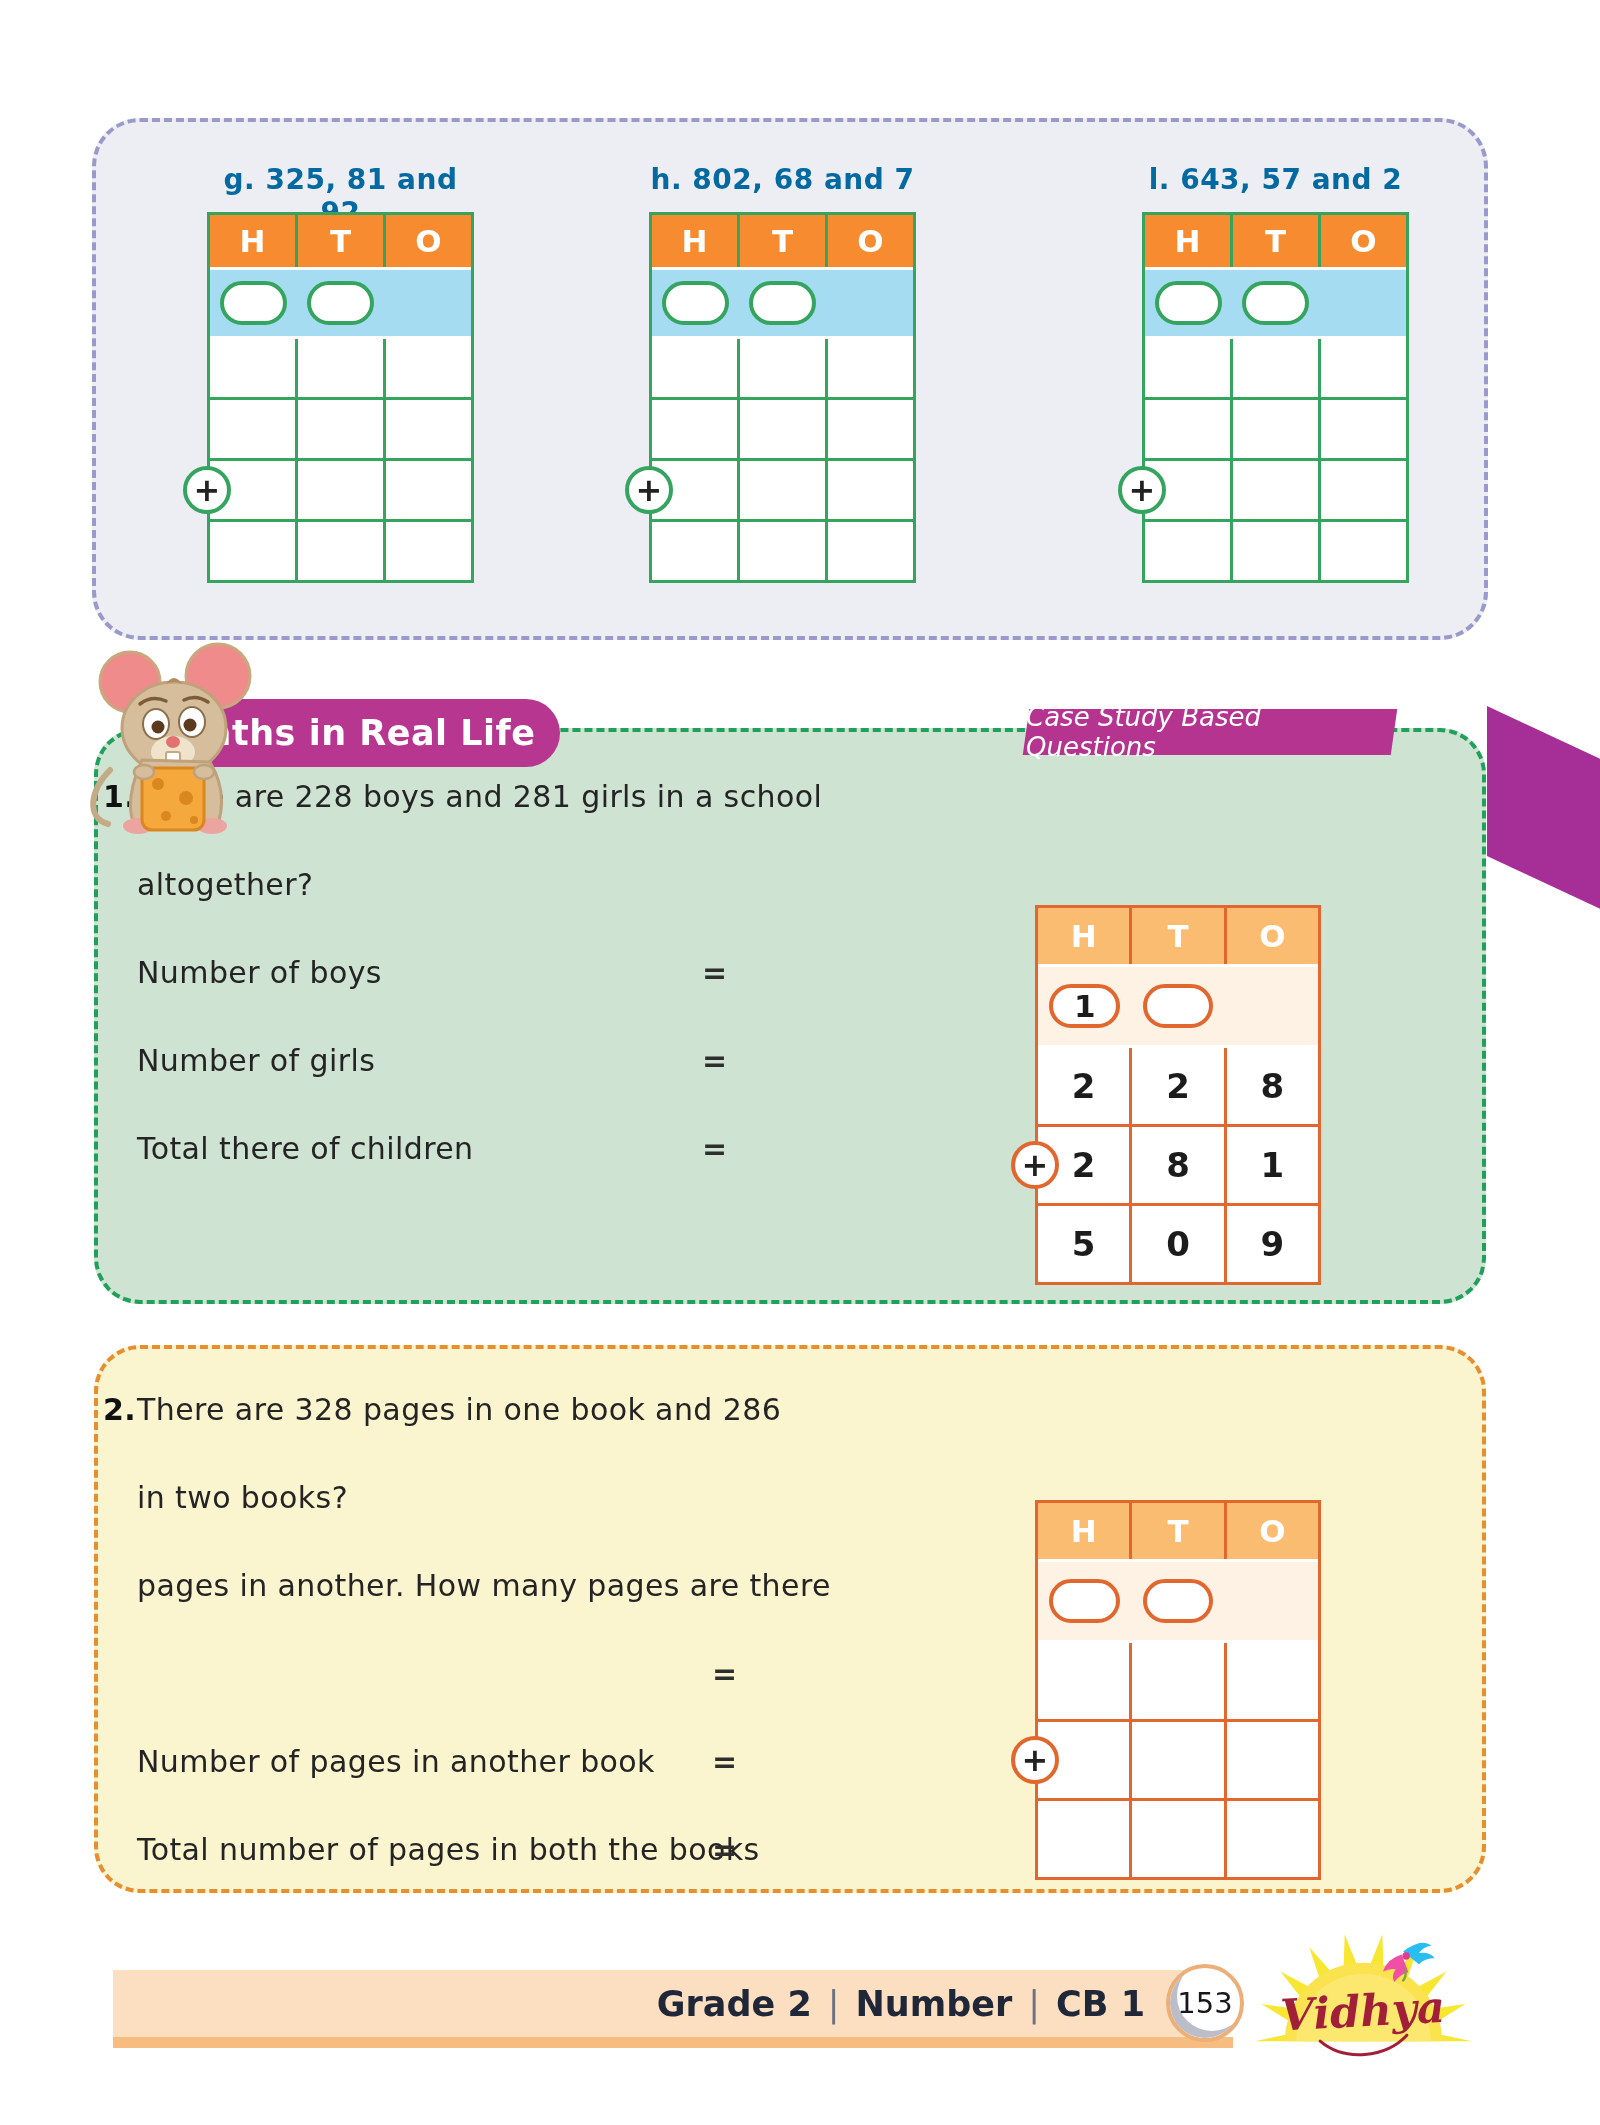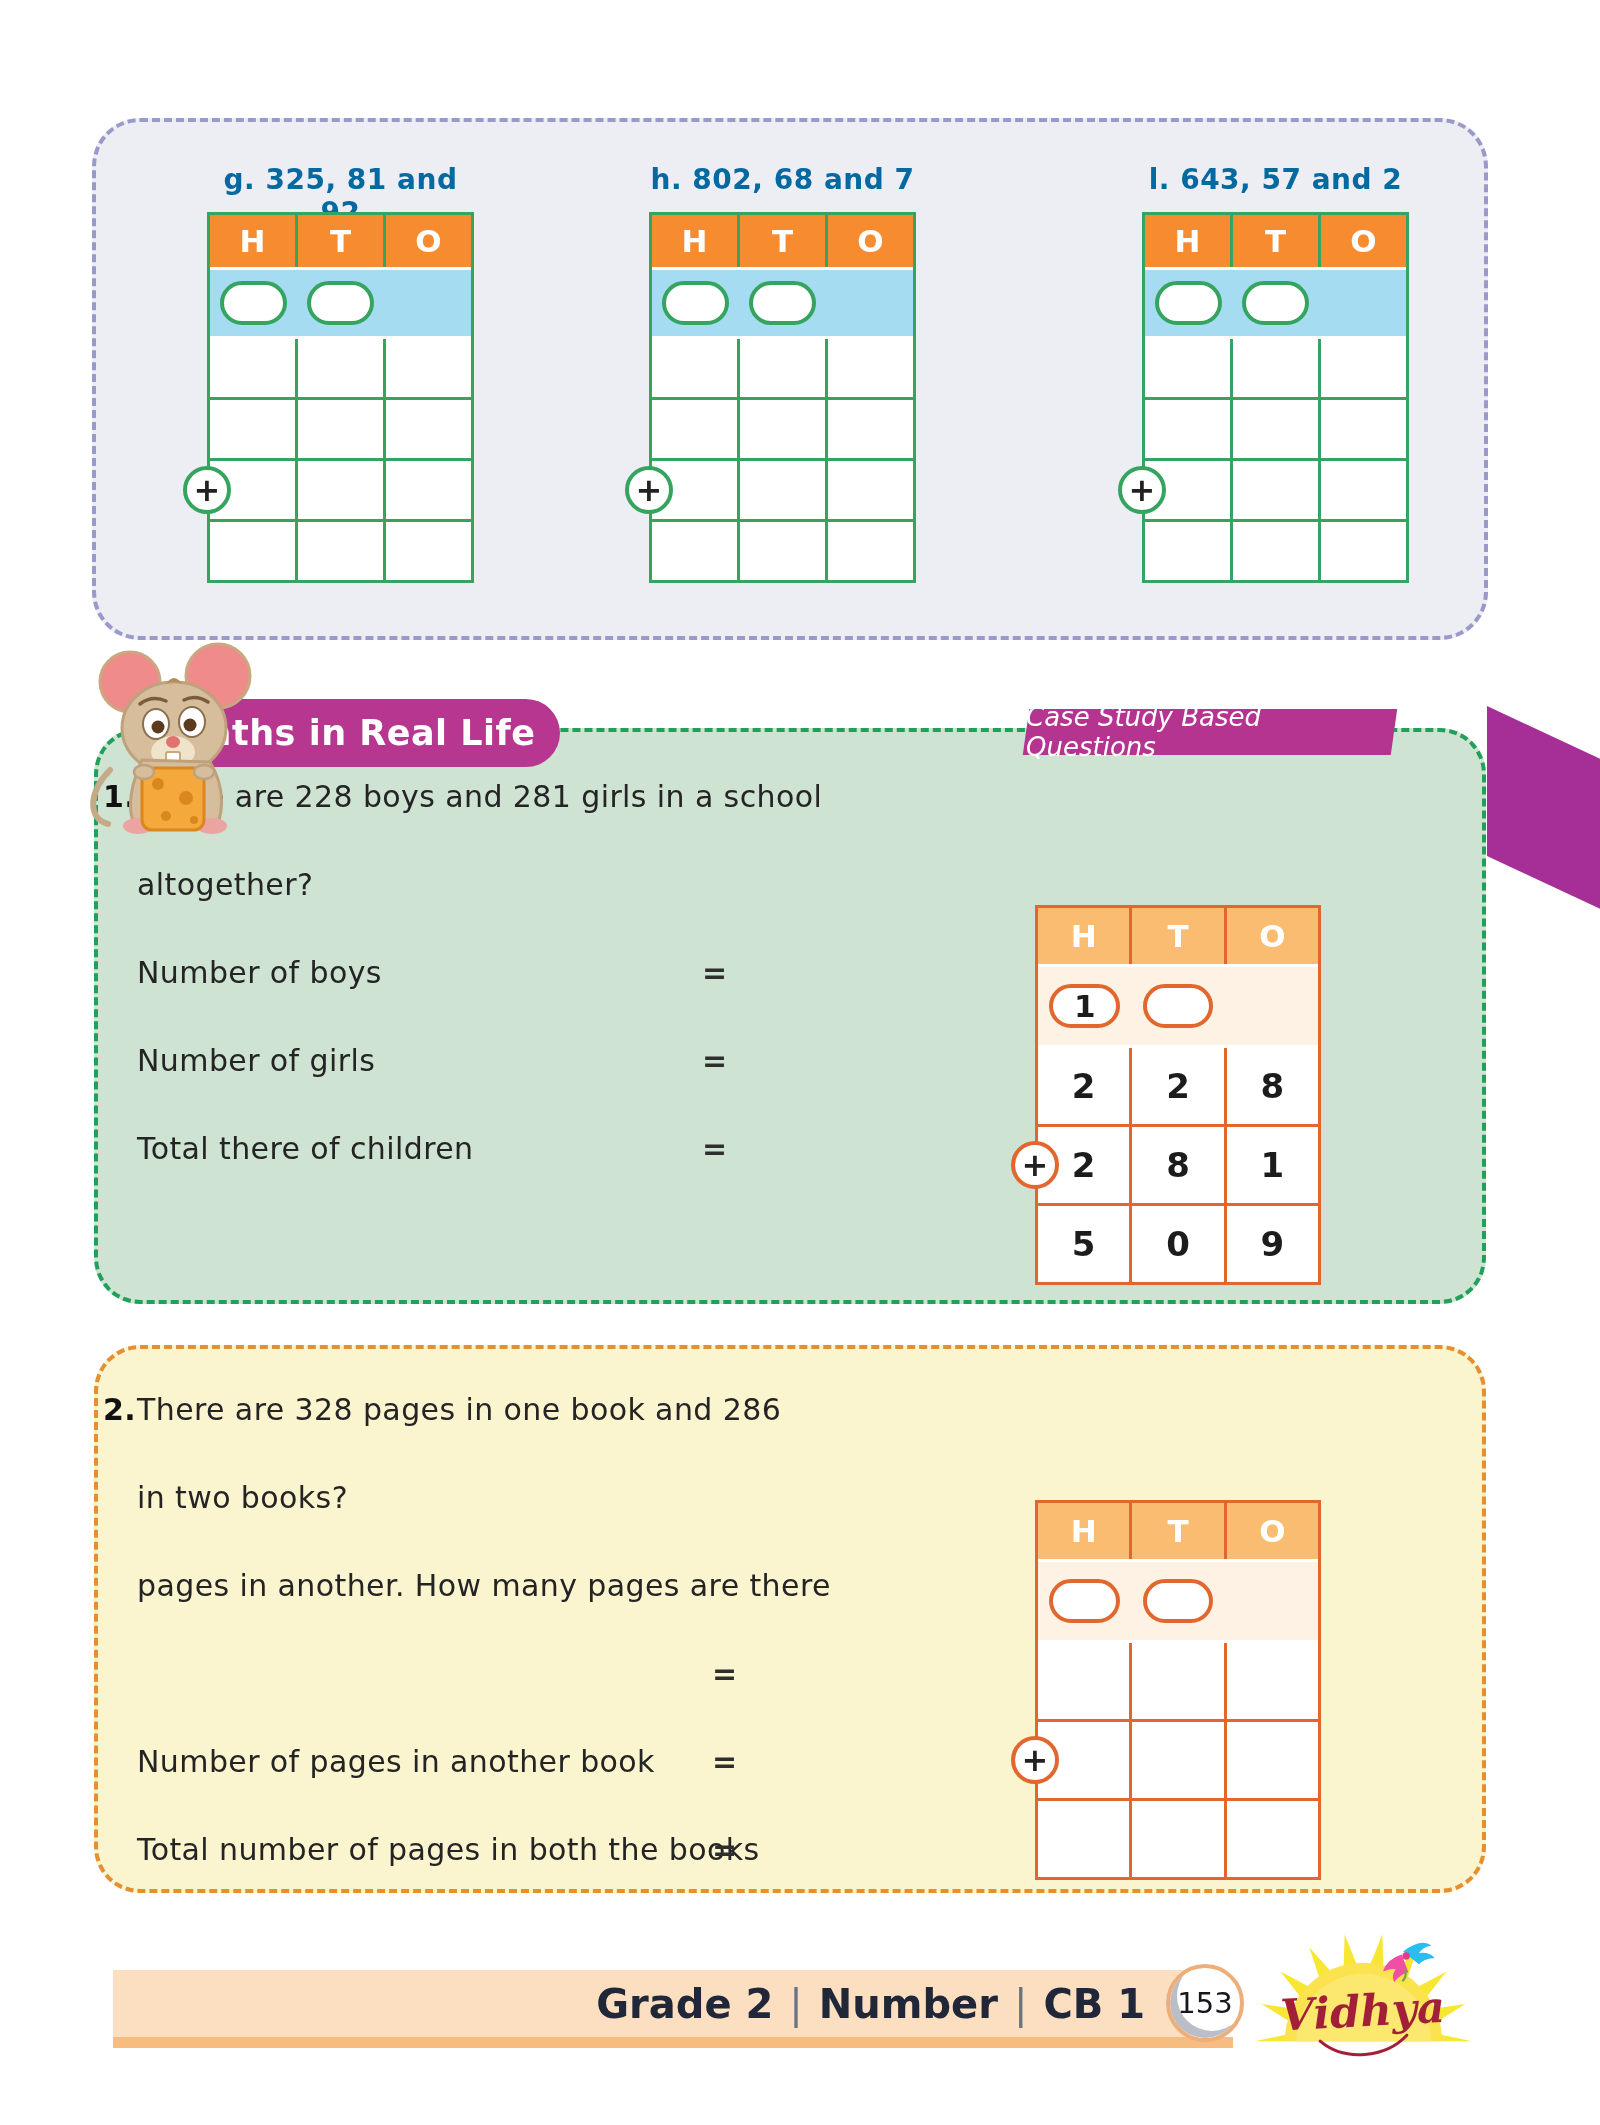--- a/index.html
+++ b/index.html
@@ -52,21 +52,21 @@
   .yellow-box{position:absolute;left:94px;top:1345px;width:1392px;height:548px;background:#fbf5cf;
               border:4px dashed #e78f2f;border-radius:46px;box-sizing:border-box;}
   .qtext{position:absolute;left:137px;z-index:3;font-size:30px;color:#242424;letter-spacing:0.4px;}
   .qline{height:88px;line-height:40px;position:relative;}
   .qnum{position:absolute;left:-34px;font-weight:bold;color:#111;}
   .eq{position:absolute;left:565px;top:0;font-weight:bold;color:#2e2e2e;}
   .qtable{z-index:3;}
   
   .foot-bar{position:absolute;left:113px;top:1970px;width:1120px;height:67px;background:#fcdfc1;
             border-radius:0 34px 34px 0;display:flex;align-items:center;justify-content:flex-end;
-            padding-right:88px;box-sizing:border-box;font-weight:bold;font-size:40px;color:#202738;}
+            padding-right:88px;box-sizing:border-box;font-weight:bold;font-size:35px;color:#202738;}
   .foot-strip{position:absolute;left:113px;top:2037px;width:1120px;height:11px;background:#f7bc80;}
   .foot-sep{color:#6c7282;padding:0 16px;font-weight:normal;}
   .page-badge{position:absolute;left:1166px;top:1964px;width:78px;height:78px;border-radius:50%;
               background:#fff;border:4px solid #ecaf79;box-sizing:border-box;z-index:5;
               display:flex;align-items:center;justify-content:center;font-size:29px;color:#16161d;
               box-shadow:inset 7px -7px 0 rgba(104,110,134,0.45);}
   .logo{position:absolute;left:1251px;top:1923px;z-index:4;}
 </style>
 </head>
 <body>

